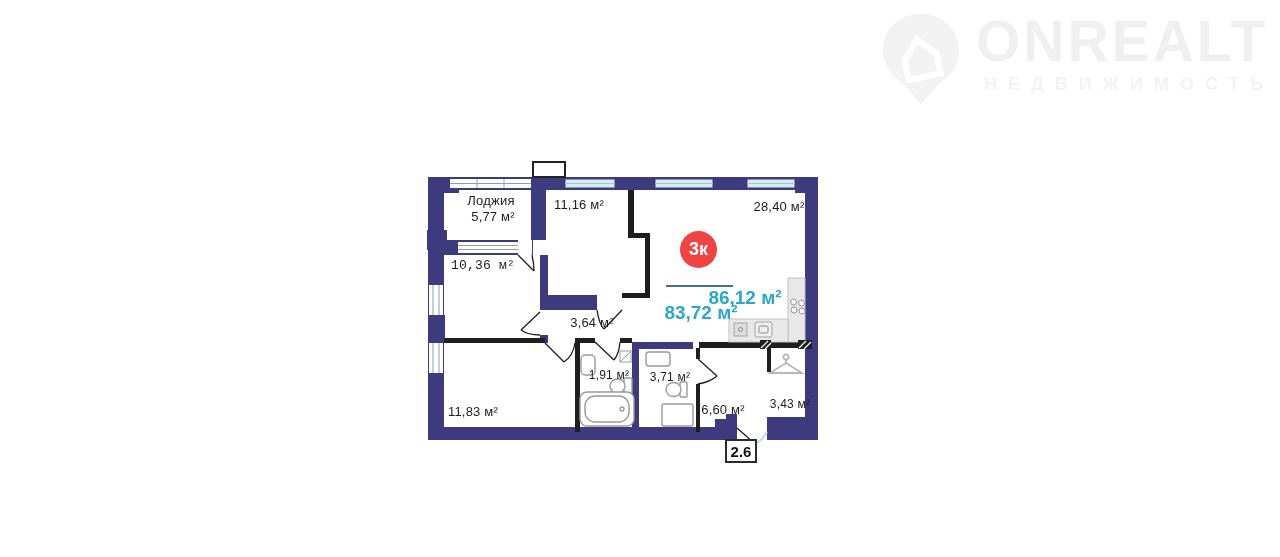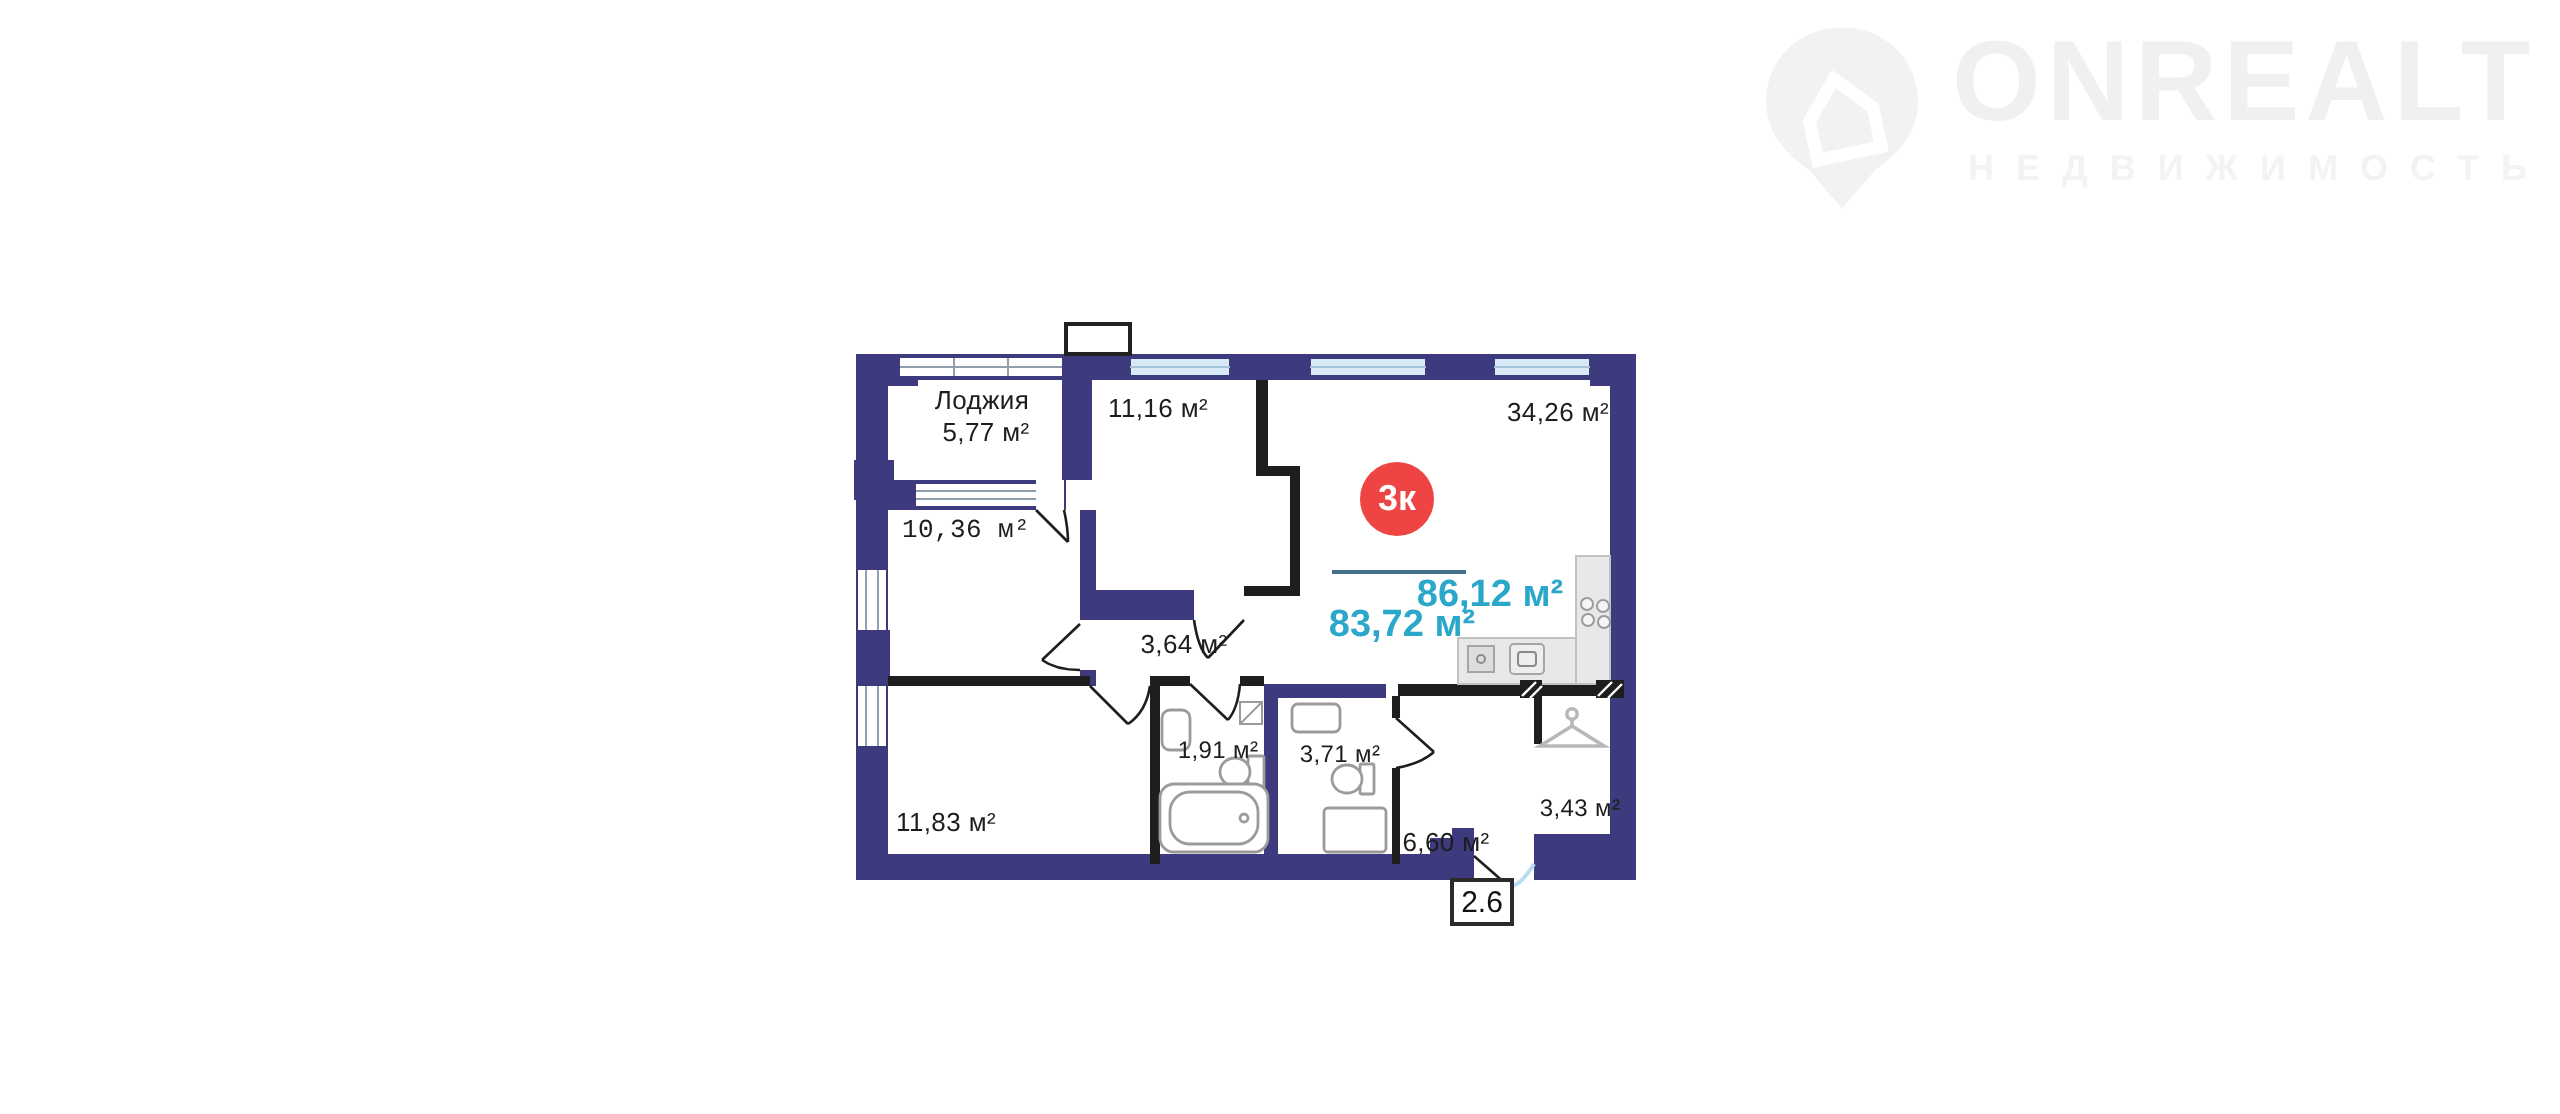--- a/index.html
+++ b/index.html
@@ -43,21 +43,21 @@
   .area-main{left:286px;top:121px;margin-top:37px;}
   .area-total{left:286px;top:143px;margin-left:44px;}
   .area-divider{
     position:absolute;left:251px;top:130px;width:67px;height:0;
     border-top:2.5px solid #44708c;z-index:3;
   }
   .unit-box{
     position:absolute;left:310px;top:284px;width:28px;height:20px;
     background:#ffffff;border:2.5px solid #2b2b2b;z-index:4;
     display:flex;align-items:center;justify-content:center;
-    font-size:15px;font-weight:400;color:#111111;
+    font-size:15px;font-weight:700;color:#111111;
   }
 </style>
 </head>
 <body>
 
 <div class="stage">
 
   <div class="logo">
     <svg width="82" height="94" viewBox="0 0 90 104" aria-hidden="true">
       <path d="M45 2 C21 2 3 20 3 43 C3 60 14 72 27 81 L45 102 L63 81 C76 72 87 60 87 43 C87 20 69 2 45 2 Z" fill="#f2f2f2"></path>
@@ -210,27 +210,27 @@
         <line x1="350" y1="194" x2="356" y2="188" stroke="#ffffff" stroke-width="1.2"></line>
         <rect x="383" y="185" width="14" height="9" fill="#1e1e1e"></rect>
         <line x1="384" y1="193" x2="391" y2="186" stroke="#ffffff" stroke-width="1.2"></line>
         <line x1="389" y1="194" x2="396" y2="187" stroke="#ffffff" stroke-width="1.2"></line>
       </g>
     </svg>
 
     <div class="plan-label" style="left:76px;top:45px;">Лоджия</div>
     <div class="plan-label" style="left:78px;top:61px;">5,77 м²</div>
     <div class="plan-label" style="left:164px;top:49px;">11,16 м²</div>
-    <div class="plan-label" style="left:364px;top:51px;">34,26 м²</div>
+    <div class="plan-label" style="left:364px;top:51px;">28,40 м²</div>
     <div class="plan-label" style="left:68px;top:110px;font-family:Liberation Mono, monospace;">10,36 м²</div>
     <div class="plan-label" style="left:177px;top:167px;">3,64 м²</div>
     <div class="plan-label small" style="left:194px;top:220px;">1,91 м²</div>
     <div class="plan-label small" style="left:255px;top:222px;">3,71 м²</div>
     <div class="plan-label" style="left:58px;top:256px;">11,83 м²</div>
-    <div class="plan-label" style="left:308px;top:266px;">6,60 м²</div>
+    <div class="plan-label" style="left:308px;top:254px;">6,60 м²</div>
     <div class="plan-label small" style="left:375px;top:249px;">3,43 м²</div>
 
     <div class="badge">3к</div>
     <div class="area-main">83,72 м²</div>
     <div class="area-divider"></div>
     <div class="area-total">86,12 м²</div>
 
     <div class="unit-box">2.6</div>
   </div>
 

